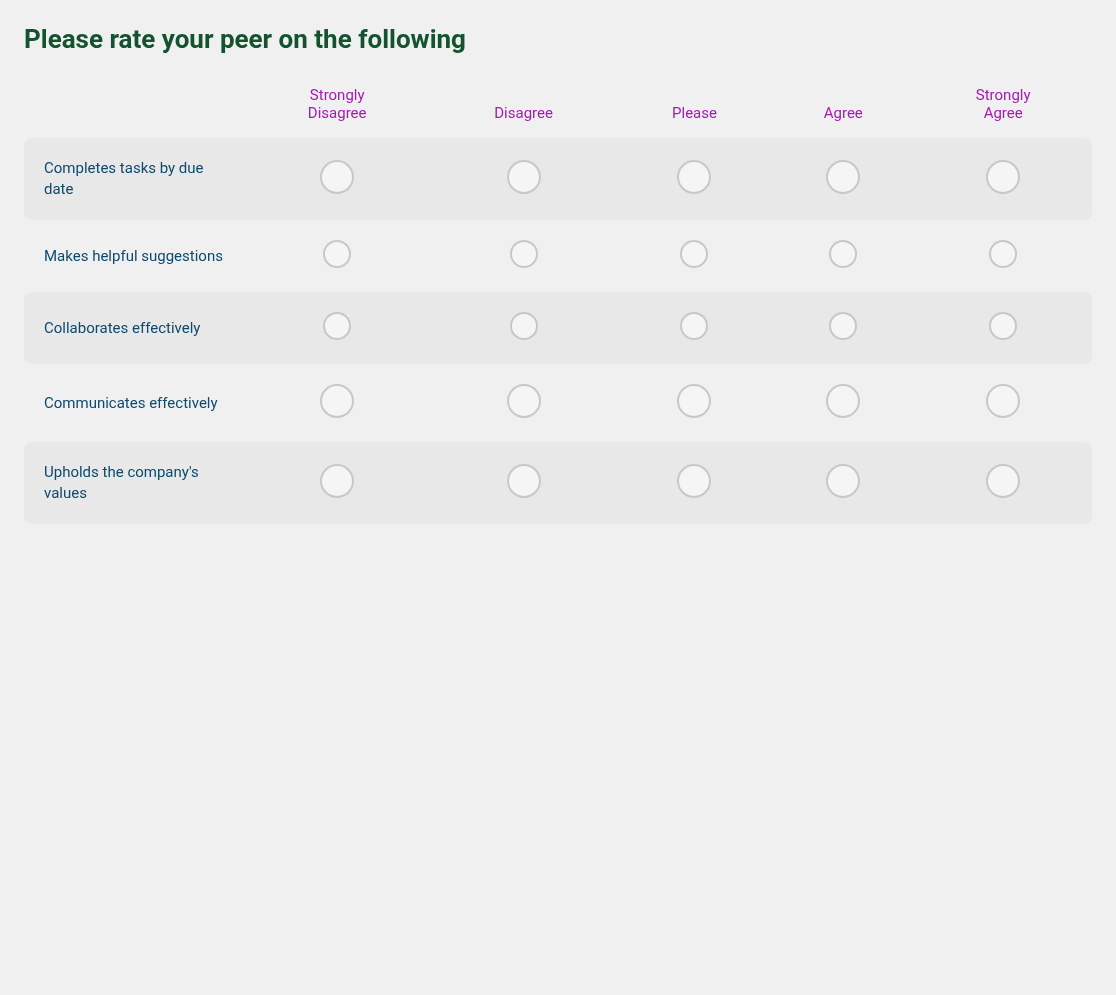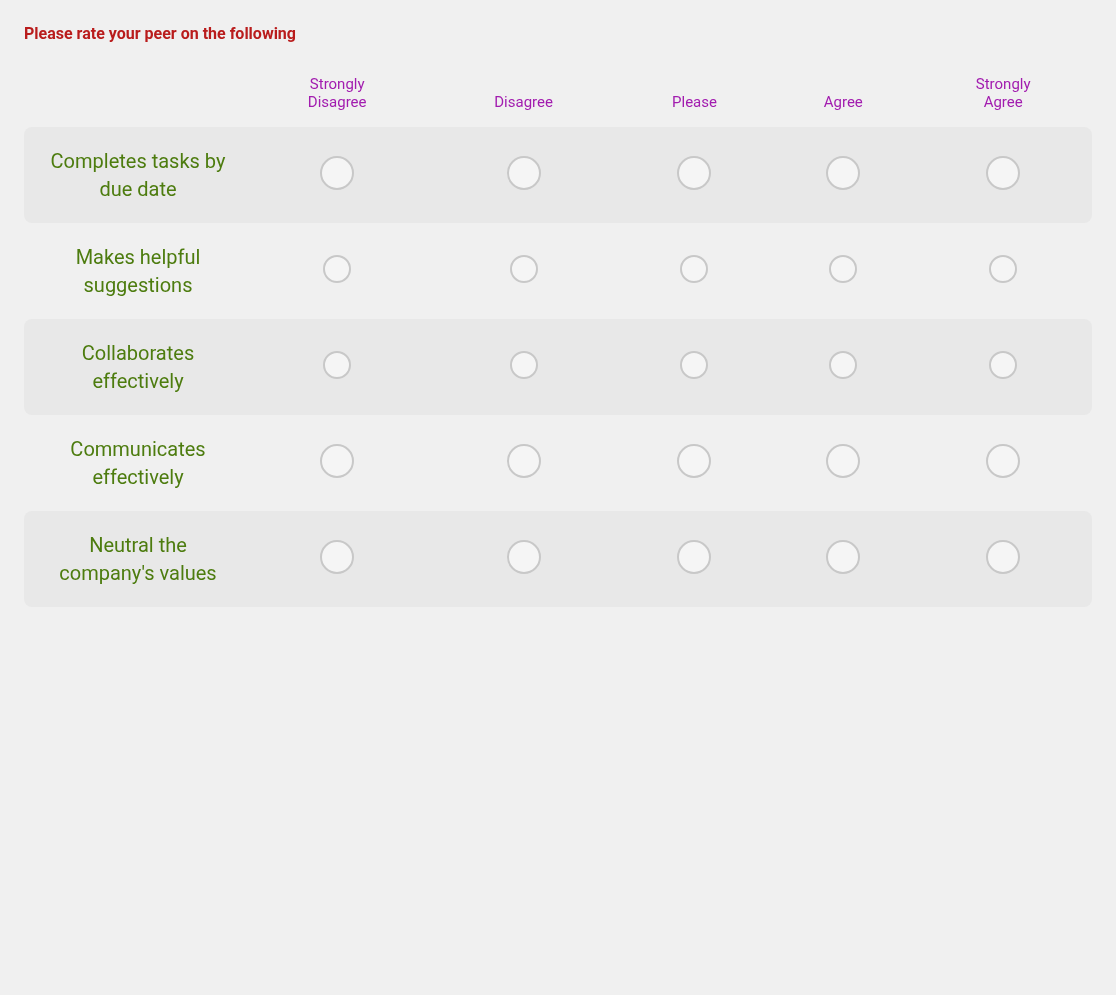--- a/index.html
+++ b/index.html
@@ -15,23 +15,23 @@
       width: 1116px;
       min-height: 995px;
     }
 
     .survey-container {
       background: #f0f0f0;
       max-width: 1080px;
     }
 
     .survey-title {
-      font-size: 16px;
+      font-size: 26px;
       font-weight: 700;
-      color: #b91c1c;
+      color: #14532d;
       margin-bottom: 24px;
     }
 
     .rating-table {
       width: 100%;
       border-collapse: separate;
       border-spacing: 0;
     }
 
     .header-row th {
@@ -49,23 +49,23 @@
       width: 220px;
     }
 
     .data-row td {
       padding: 20px 12px;
       text-align: center;
       vertical-align: middle;
     }
 
     .data-row td.label-col {
-      text-align: center;
-      font-size: 20px;
-      color: #4d7c0f;
+      text-align: left;
+      font-size: 15px;
+      color: #0c4a6e;
       padding-left: 20px;
       line-height: 1.4;
       vertical-align: middle;
     }
 
     .data-row:nth-child(odd) {
       background: #e8e8e8;
     }
 
     .data-row:nth-child(even) {
@@ -145,21 +145,21 @@
         </tr>
         <tr class="data-row">
           <td class="label-col">Communicates effectively</td>
           <td><span class="radio-btn large"></span></td>
           <td><span class="radio-btn large"></span></td>
           <td><span class="radio-btn large"></span></td>
           <td><span class="radio-btn large"></span></td>
           <td><span class="radio-btn large"></span></td>
         </tr>
         <tr class="data-row">
-          <td class="label-col">Neutral the company's values</td>
+          <td class="label-col">Upholds the company's values</td>
           <td><span class="radio-btn large"></span></td>
           <td><span class="radio-btn large"></span></td>
           <td><span class="radio-btn large"></span></td>
           <td><span class="radio-btn large"></span></td>
           <td><span class="radio-btn large"></span></td>
         </tr>
       </tbody>
   </table>
 </div>
 

